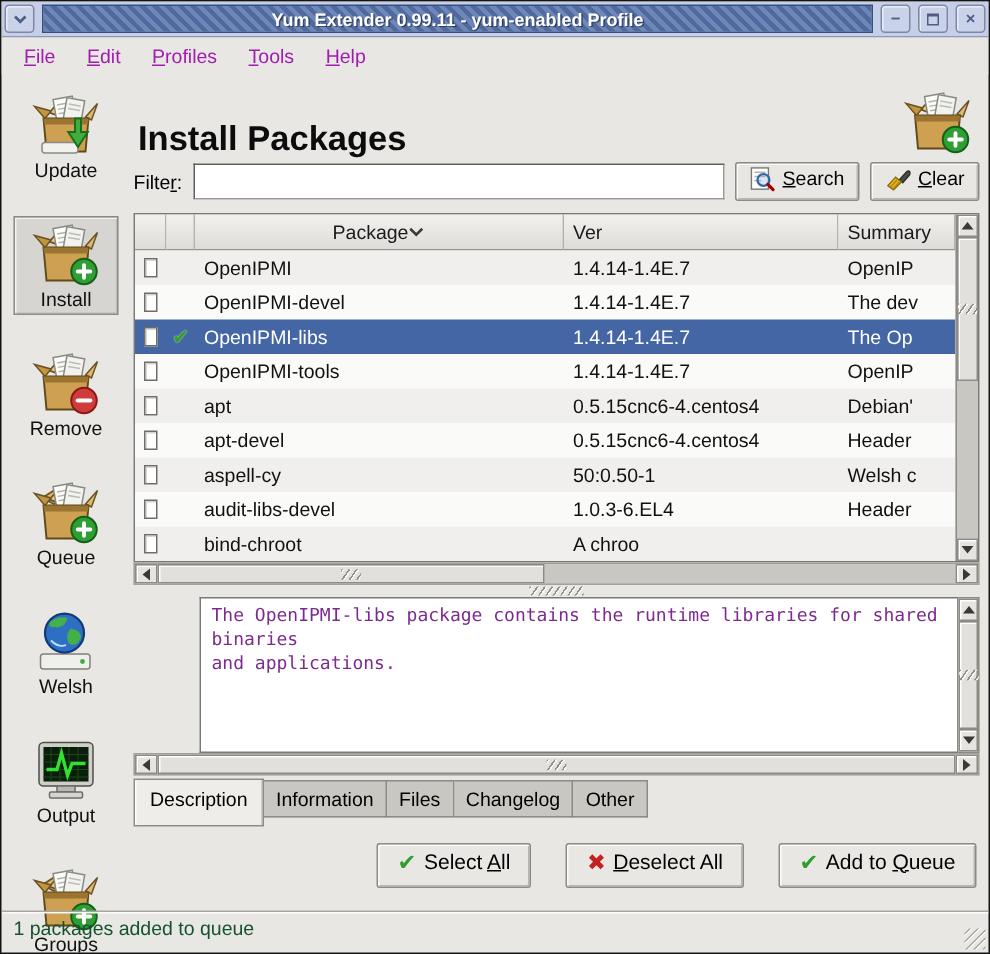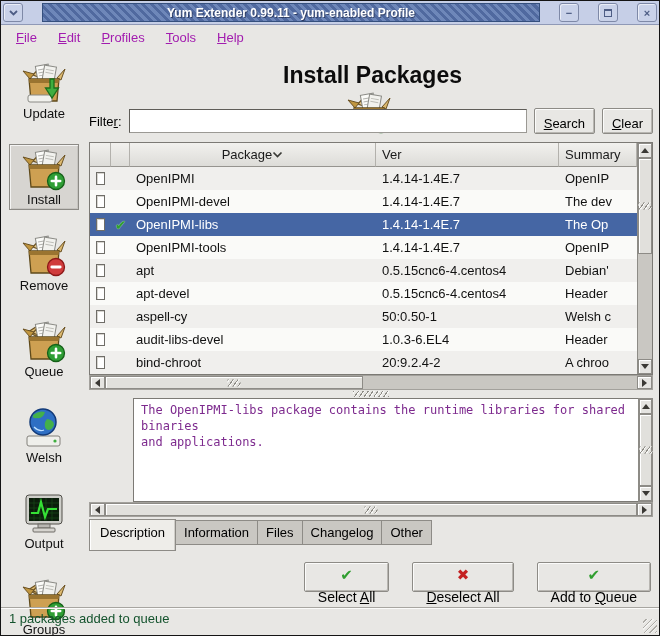--- a/index.html
+++ b/index.html
@@ -5,21 +5,21 @@
   * { box-sizing: border-box; margin: 0; padding: 0; }
   html,body { background:#555; }
   body { font-family:"Liberation Sans", sans-serif; }
   .glyph { font-family:"DejaVu Sans", sans-serif; }
 
   .window { width:660px; height:636px; border:1px solid #141414; background:#e8e7e4;
             display:flex; flex-direction:column; overflow:hidden; }
 
   
   .titlebar { height:24px; background:#c6cfe7; display:flex; align-items:stretch;
-              gap:19px; padding:2px; border-bottom:1px solid #8f99b6; }
+              gap:5px; padding:2px; border-bottom:1px solid #8f99b6; }
   .tb-btn { width:20px; background:#c9d2e9; border:1px solid #7e89a7; border-radius:3px;
             display:flex; align-items:center; justify-content:center; color:#4d5d85;
             font-size:11px; font-weight:bold; box-shadow:inset 1px 1px 0 #e9edf7; cursor:default; }
   .tb-stripes { flex:1; border:1px solid #35507e;
             background:repeating-linear-gradient(45deg,#6e87b9 0 3px,#50699f 3px 6px);
             display:flex; align-items:center; justify-content:center; }
   .tb-title { color:#fff; font-weight:bold; font-size:12px; text-shadow:1px 1px 0 rgba(10,15,40,.5); }
   .max-glyph { width:8px; height:8px; border:1px solid #4d5d85; border-top-width:2px; }
 
   
@@ -33,33 +33,33 @@
              padding:8px 0 0; gap:20px; }
   .side-item { width:70px; display:flex; flex-direction:column; align-items:center;
                padding:3px 2px 2px; border:1px solid transparent; }
   .side-item.active { background:#d7d5d1; border:1px solid #8c8a85;
                box-shadow:inset 1px 1px 0 rgba(255,255,255,.75), inset -1px -1px 0 rgba(0,0,0,.08); }
   .side-icon { width:48px; height:44px; }
   .side-label { font-size:13px; color:#111; margin-top:0px; }
 
   .main { flex:1; display:flex; flex-direction:column; min-width:0; padding:0 6px 0 2px; }
 
-  .header-row { display:flex; justify-content:space-between; align-items:center;
-                height:52px; margin-top:4px;flex-direction:column; }
+  .header-row { display:flex; justify-content:space-between; align-items:flex-end;
+                height:52px; margin-top:4px; }
   .page-title { font-size:23px; font-weight:bold; color:#0c0c0c; margin:8px 0 0 3px; }
   .header-icon { width:50px; height:46px; margin:2px 2px 0 0; }
 
   .filter-row { display:flex; align-items:center; gap:7px; margin:2px 0 8px; }
   .filter-label { font-size:13px; }
   .filter-input { flex:1; height:24px; border:1px solid #9b9994; border-top-color:#5f5d58;
                   border-left-color:#5f5d58; background:#fff; padding:0 4px; font-size:13px;
                   font-family:"Liberation Sans",sans-serif; }
-  .btn { display:flex; align-items:center; gap:5px; height:26px; padding:2px 9px;
+  .btn { display:flex; gap:5px; height:26px; padding:2px 9px;
          background:#e8e7e4; border:1px solid #8d8b86; border-radius:2px; font-size:13px;
-         box-shadow:inset 1px 1px 0 #fbfbfa, inset -1px -1px 0 #b8b6b1; cursor:default; white-space:nowrap;flex-direction:column; }
+         box-shadow:inset 1px 1px 0 #fbfbfa, inset -1px -1px 0 #b8b6b1; cursor:default; white-space:nowrap; }
 
   
   .table-box { height:233px; border:1px solid #7c7a75; background:#fff; display:flex; }
   .tcols { flex:1; display:flex; flex-direction:column; min-width:0; overflow:hidden; }
   .thead { display:flex; height:24px; flex:none; }
   .th { background:linear-gradient(#f2f1ee,#dddcd8); border-right:1px solid #b3b1ac;
         border-bottom:1px solid #96948f; display:flex; align-items:center; padding:0 6px;
         font-size:13px; color:#1a1a1a; overflow:hidden; white-space:nowrap; }
   .c0 { width:21px; flex:none; padding:0; justify-content:center; }
   .c1 { width:19px; flex:none; padding:0; justify-content:center; }
@@ -436,21 +436,20 @@
                 <span class="cell c2">audit-libs-devel</span>
                 <span class="cell c3">1.0.3-6.EL4</span>
                 <span class="cell c4">Header</span>
               </div>
               <div class="trow odd">
                 <span class="cell c0">
                   <span class="cb"></span>
                 </span>
                 <span class="cell c1"></span>
                 <span class="cell c2">bind-chroot</span>
-                <span class="cell c3">20:9.2.4-2</span>
                 <span class="cell c4">A chroo</span>
               </div>
             </div>
         </div>
         <div class="vscroll">
           <div class="sb-btn">
               <div class="tri-up"></div>
             </div>
           <div class="sb-thumb h96 hatch"></div>
           <div class="sb-spacer"></div>

